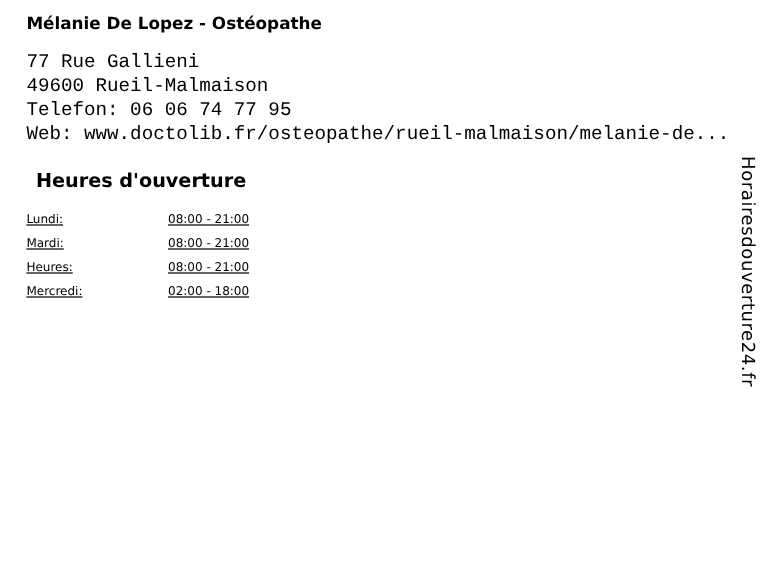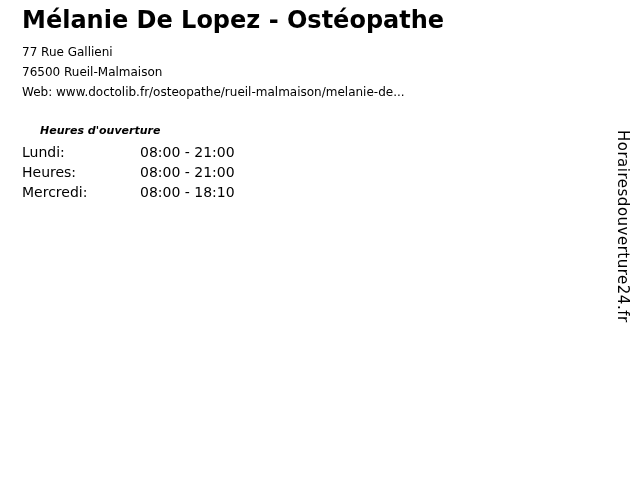--- a/index.html
+++ b/index.html
@@ -14,44 +14,46 @@
     font-family: "DejaVu Sans", "Liberation Sans", sans-serif;
     position: relative;
     overflow: hidden;
   }
   .content {
     position: absolute;
     left: 22px;
     top: 0;
   }
   .page-title {
-    font-size: 24px;
+    font-size: 14px;
     line-height: 24px;
     font-weight: bold;
     margin: 8px 0 0 0;
     white-space: nowrap;
   }
   .address-block {
     margin-top: 10px;
-    font-size: 12px;
+    font-size: 16px;
     line-height: 20px;
     white-space: nowrap;
+    font-family: Liberation Mono, monospace;
   }
   .hours-heading {
-    margin: 18px 0 0 18px;
-    font-size: 11px;
+    margin: 18px 0 0 8px;
+    font-size: 16px;
     line-height: 22px;
     font-weight: bold;
     white-space: nowrap;
-    font-style: italic;
   }
   .hours-table {
+    margin-top: 12px;
     border-collapse: collapse;
-    font-size: 14px;
+    font-size: 10px;
     line-height: 20px;
+    text-decoration: underline;
   }
   .hours-table td {
     padding: 0;
     vertical-align: top;
     white-space: nowrap;
   }
   .hours-table td.day-cell {
     width: 118px;
   }
   .watermark {
@@ -67,38 +69,43 @@
 </style>
 </head>
 <body>
 
 <div class="content">
 
   <h1 class="page-title">Mélanie De Lopez - Ostéopathe</h1>
 
   <div class="address-block">
     <div>77 Rue Gallieni</div>
-    <div>76500 Rueil-Malmaison</div>
+    <div>49600 Rueil-Malmaison</div>
+    <div><span>Telefon:</span> <span>06 06 74 77 95</span></div>
     <div><span>Web:</span> <span>www.doctolib.fr/osteopathe/rueil-malmaison/melanie-de...</span></div>
   </div>
 
   <h2 class="hours-heading">Heures d'ouverture</h2>
 
   <table class="hours-table">
     <tbody>
       <tr>
         <td class="day-cell">Lundi:</td>
         <td>08:00 - 21:00</td>
       </tr>
       <tr>
+        <td class="day-cell">Mardi:</td>
+        <td>08:00 - 21:00</td>
+      </tr>
+      <tr>
         <td class="day-cell">Heures:</td>
         <td>08:00 - 21:00</td>
       </tr>
       <tr>
         <td class="day-cell">Mercredi:</td>
-        <td>08:00 - 18:10</td>
+        <td>02:00 - 18:00</td>
       </tr>
     </tbody>
   </table>
 
 </div>
 
 <div class="watermark">Horairesdouverture24.fr</div>
 
 </body></html>

